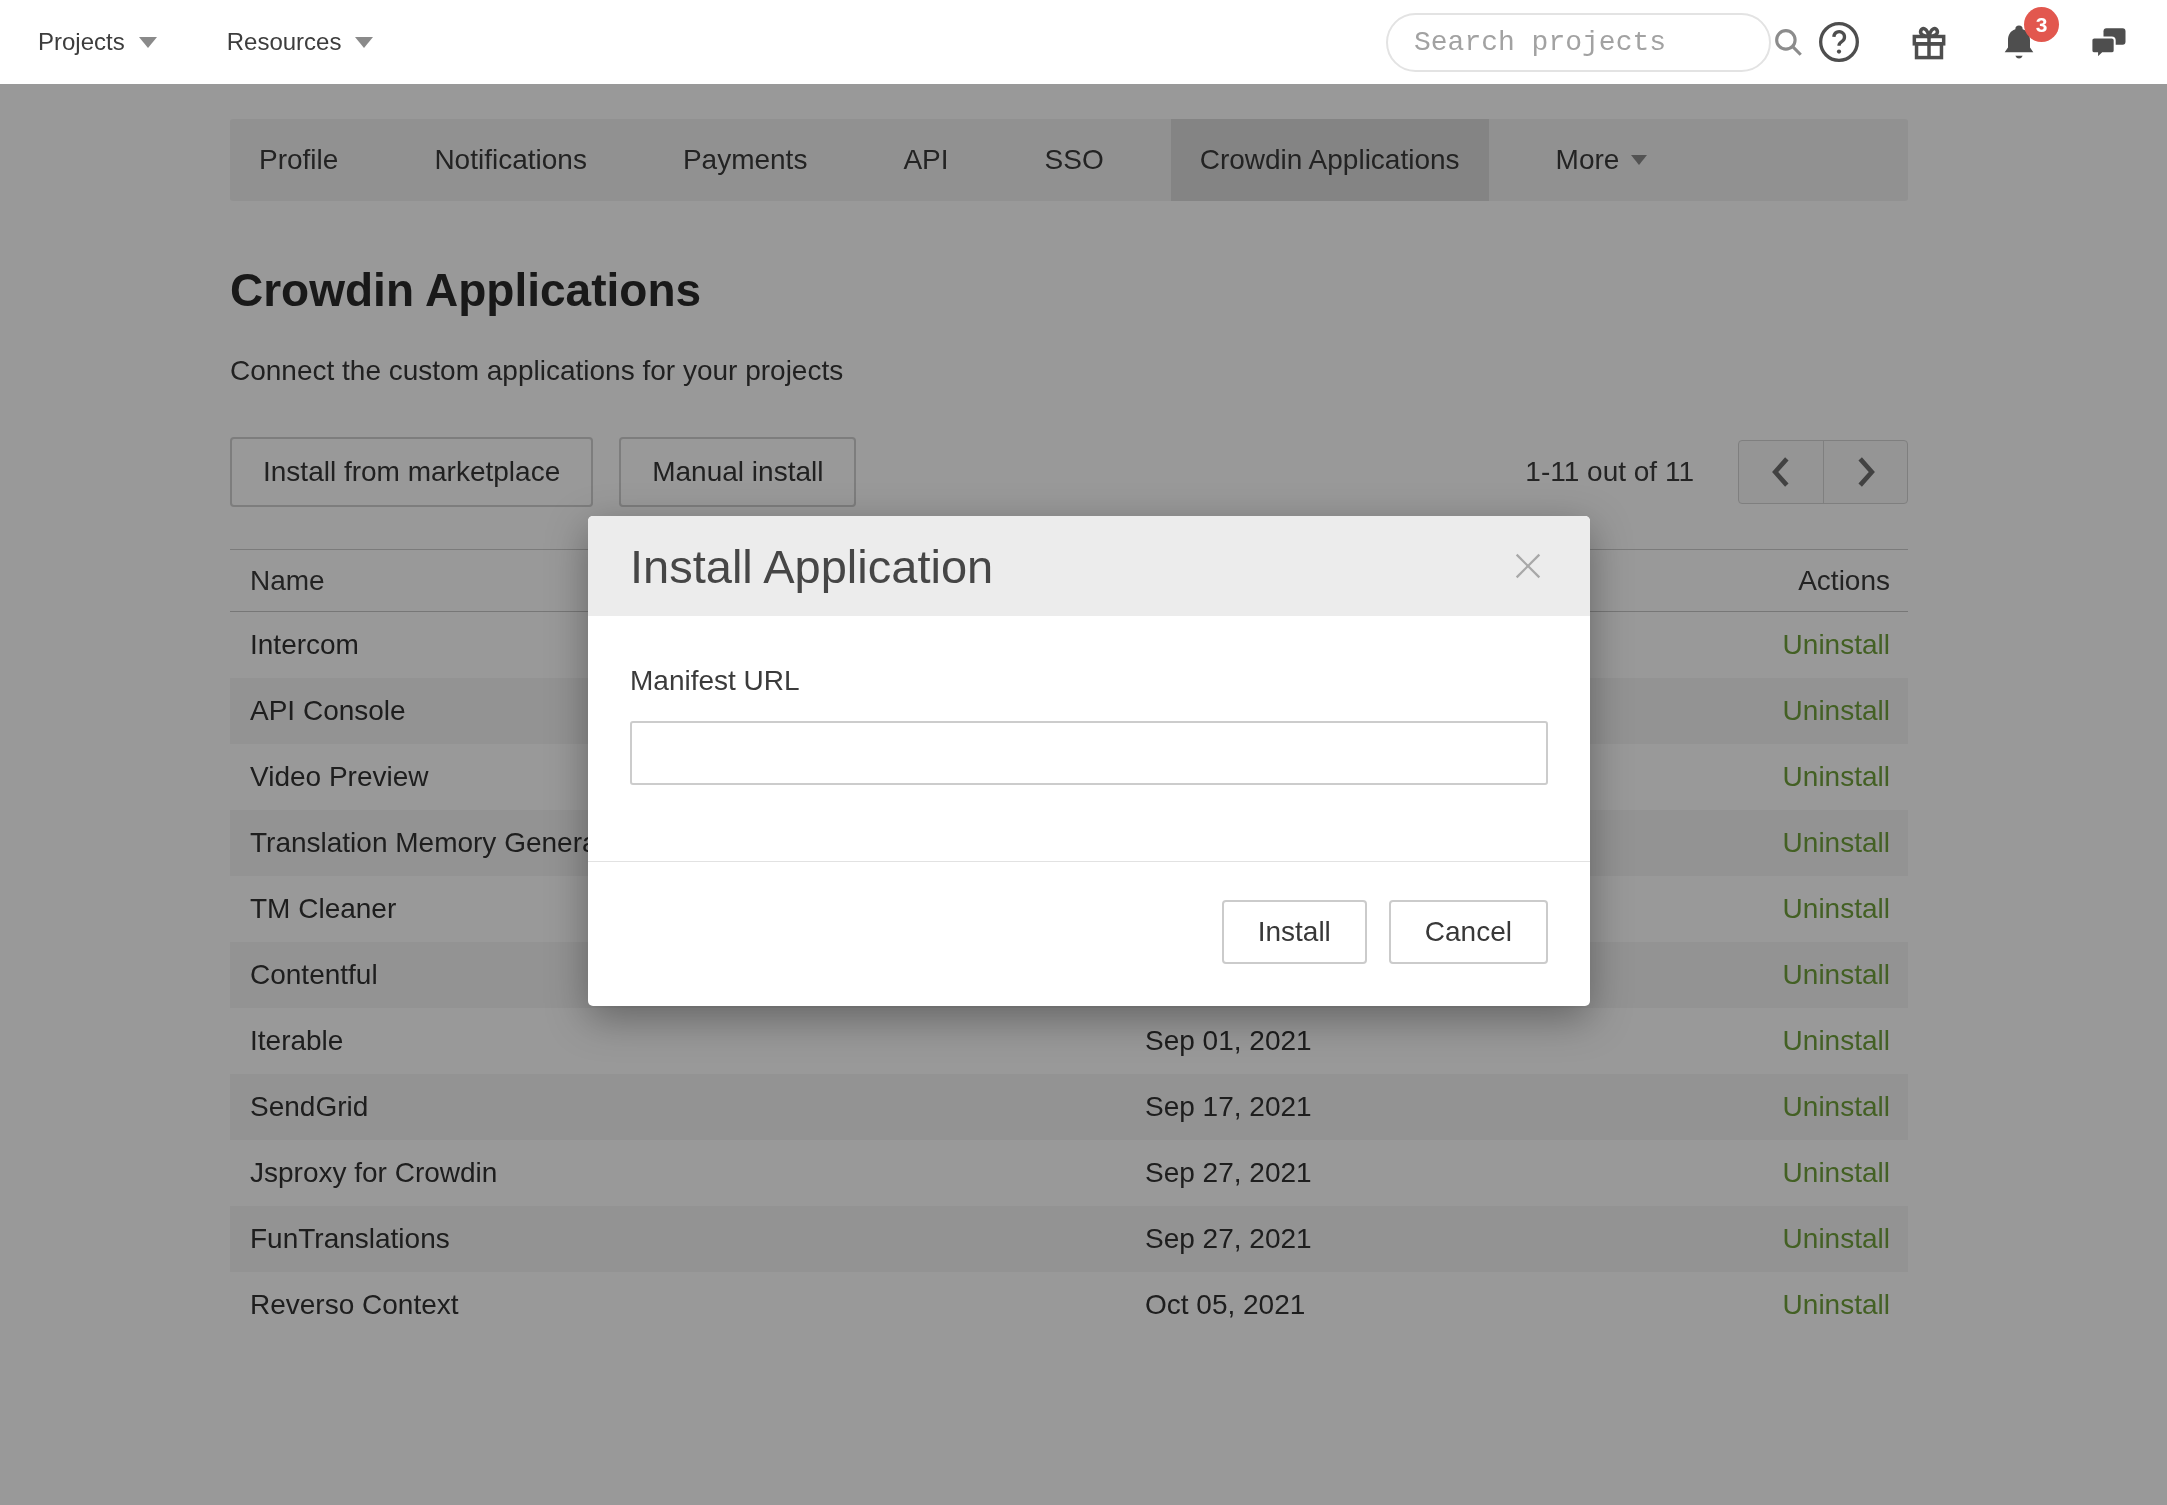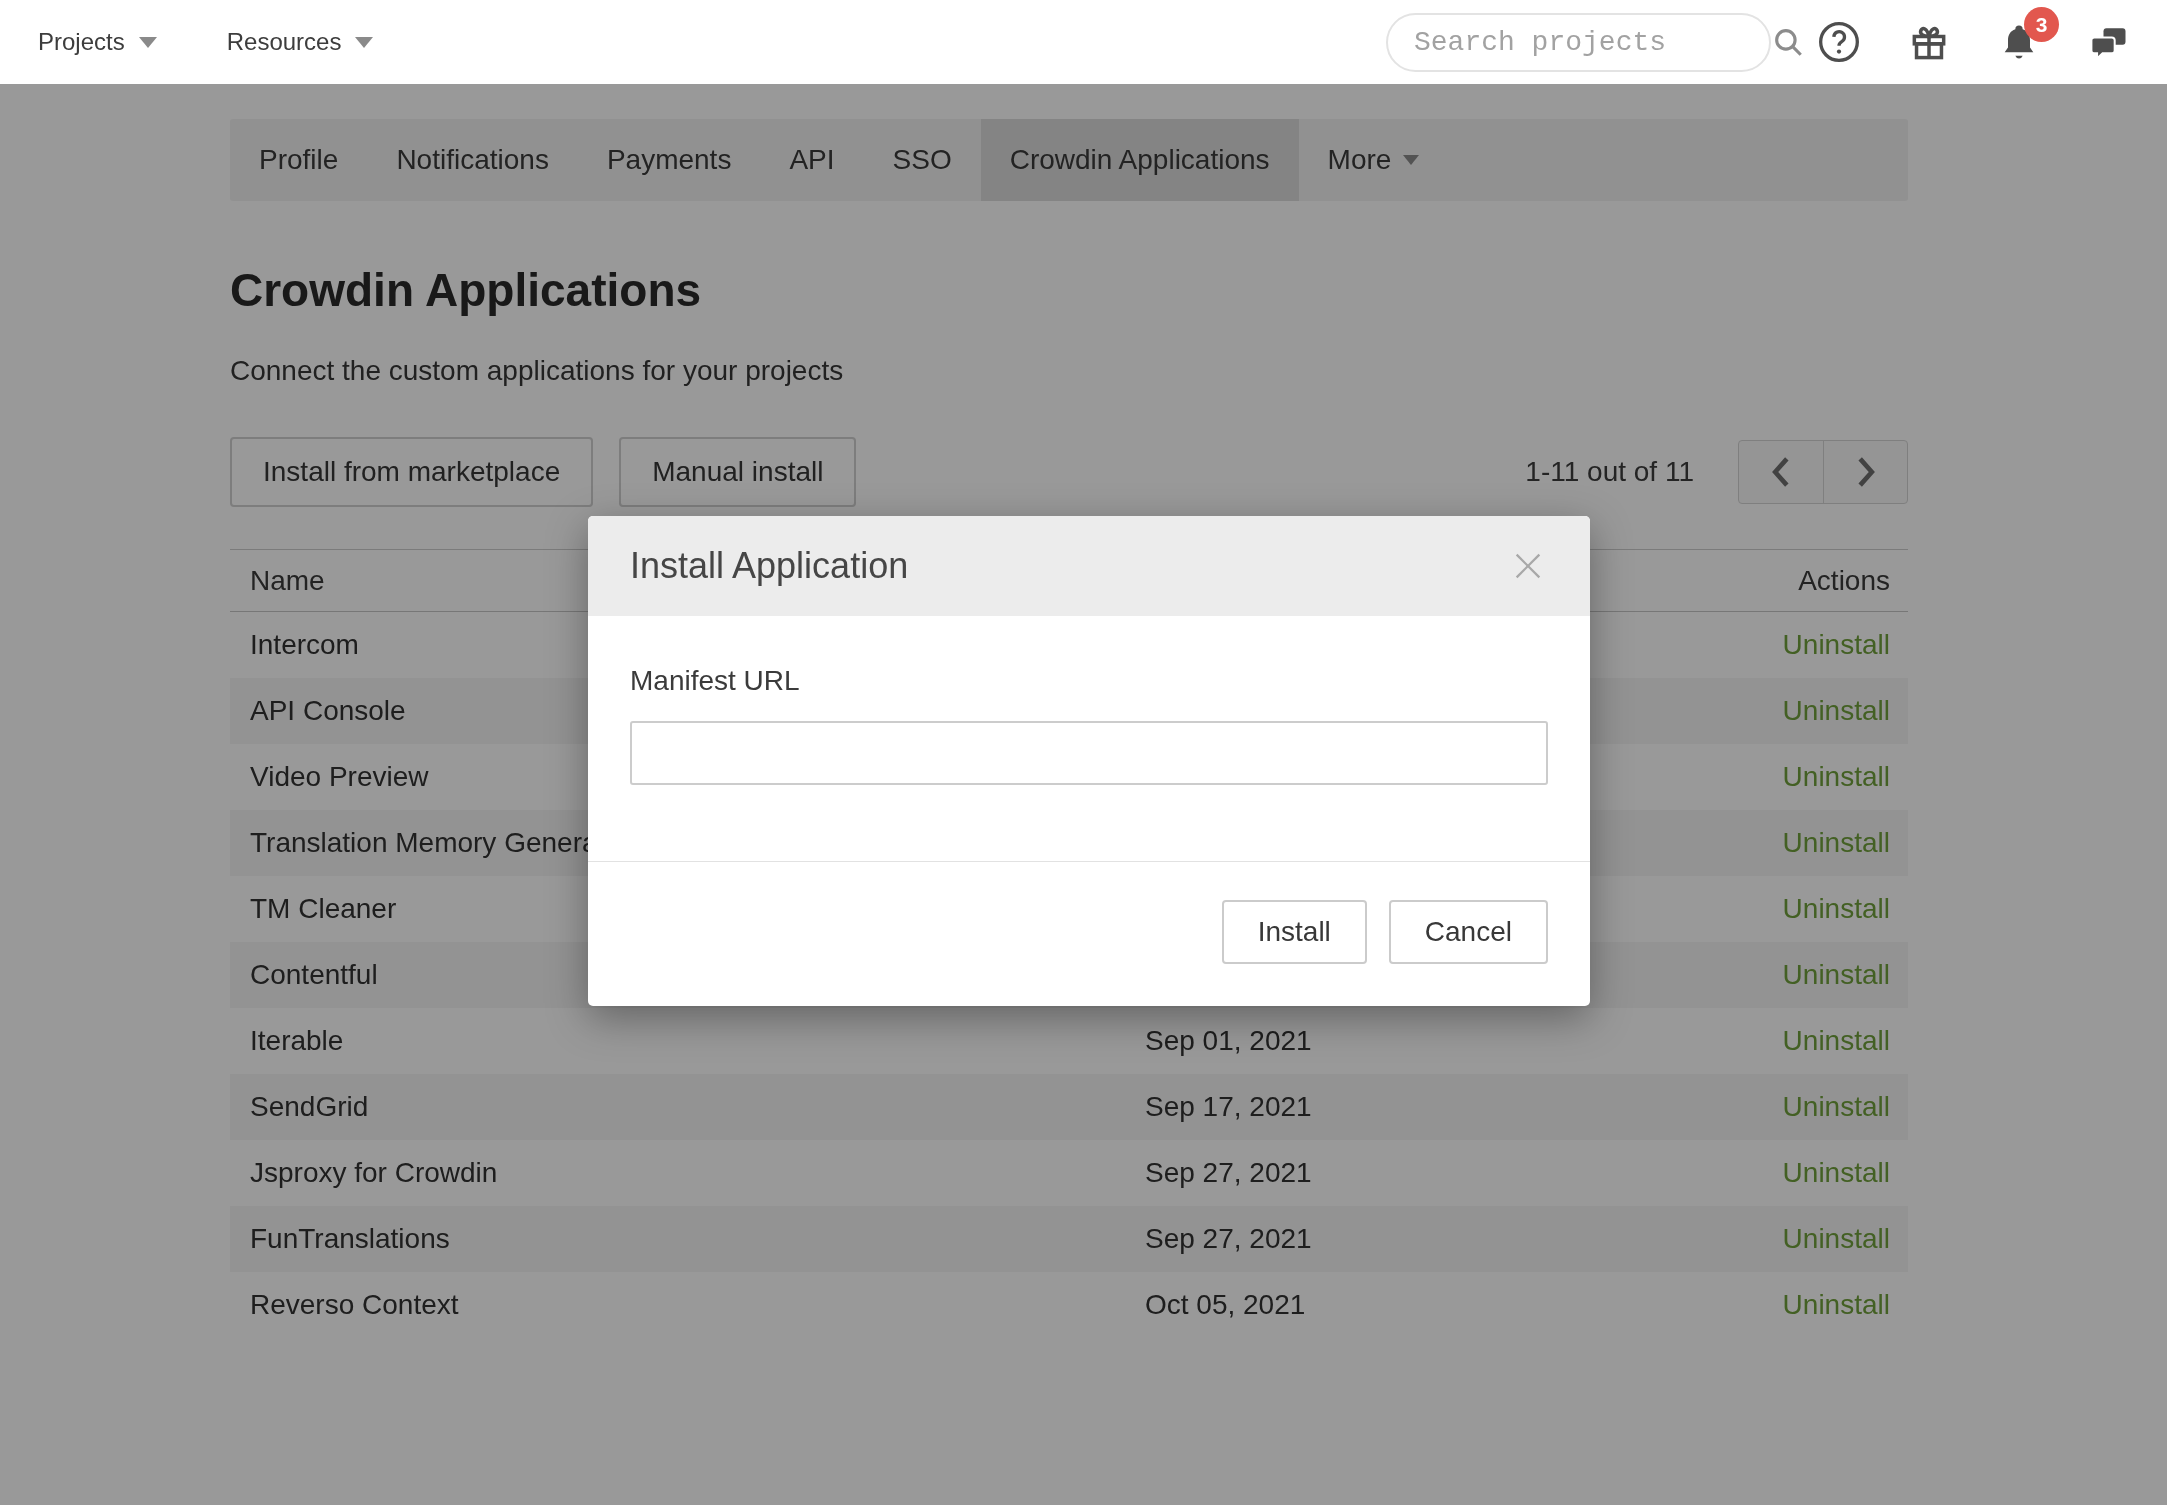--- a/index.html
+++ b/index.html
@@ -38,21 +38,21 @@
   .bell-wrap { position:relative; }
   .nav-badge {
     position:absolute; top:-13px; right:-18px; min-width:35px; height:35px; border-radius:50%;
     color:#fff; font-size:21px; font-weight:bold;
     display:flex; align-items:center; justify-content:center;
   }
 
   
   .content { position:absolute; left:230px; top:119px; width:1678px; z-index:1; }
 
-  .tabbar { height:82px; background:#f2f2f2; border-radius:3px; display:flex; align-items:stretch; }
+  .tabbar { height:82px; background:#f2f2f2; border-radius:3px; display:flex; align-items:stretch;gap:38px; }
   .tab { display:flex; align-items:center; gap:12px; padding:0 29px; font-size:28px; color:#3b3b3b; cursor:pointer; white-space:nowrap; }
   .tab.active { background:#dcdcdc; }
   .tab .caret-down { border-top-width:10px; border-left-width:8px; border-right-width:8px; }
 
   .page-title { margin-top:62px; font-size:46px; font-weight:bold; color:#2b2b2b; }
   .page-subtitle { margin-top:38px; font-size:28px; color:#383838; }
 
   .toolbar { margin-top:50px; display:flex; align-items:center; }
   .btn-outline {
     height:70px; padding:12px 31px; margin-right:26px;
@@ -85,21 +85,21 @@
 
   .modal {
     position:absolute; left:588px; top:516px; width:1002px; z-index:60;
     background:#fff; border-radius:5px;
     box-shadow:0 12px 40px rgba(0,0,0,0.35);
   }
   .modal-header {
     height:100px; background:#ececec; border-radius:5px 5px 0 0;
     display:flex; align-items:center; padding:0 42px;
   }
-  .modal-title { font-size:36px; font-weight:300; color:#464646; }
+  .modal-title { font-size:47px; font-weight:300; color:#464646; }
   .modal-close { margin-left:auto; width:40px; height:40px; display:flex; align-items:center; justify-content:center; cursor:pointer; }
   .modal-body { padding:49px 42px 76px; }
   .manifest-label { font-size:28px; color:#3b3b3b; display:block; }
   .manifest-input {
     margin-top:24px; width:100%; height:64px;
     border:2px solid #cccccc; border-radius:3px;
     font-size:28px; padding:0 18px; color:#333; outline:none;
     font-family:"Liberation Sans", sans-serif;
   }
   .modal-footer {

